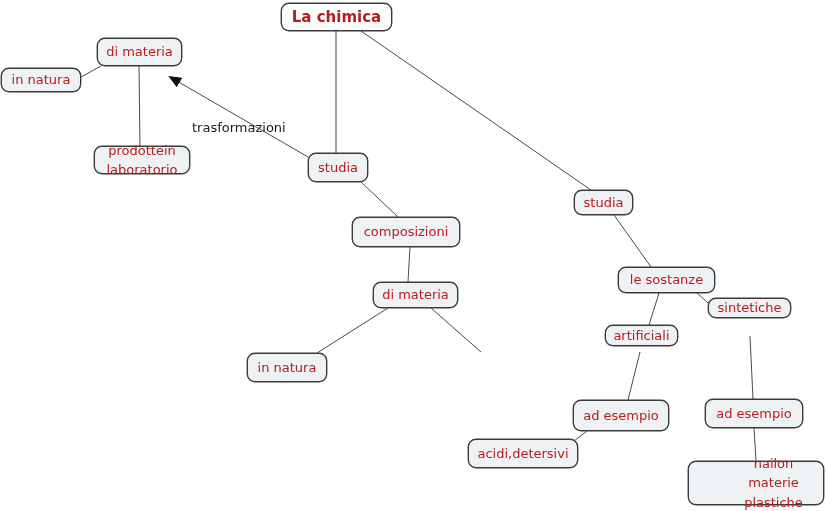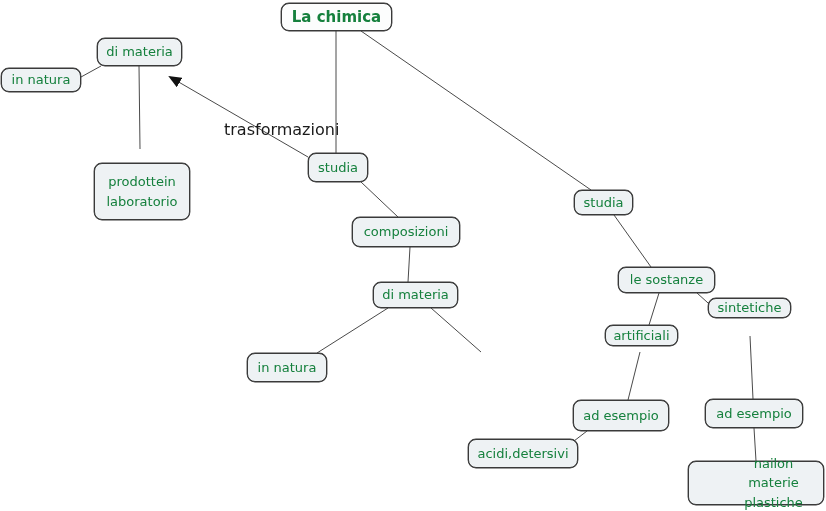--- a/index.html
+++ b/index.html
@@ -23,38 +23,37 @@
   .node {
     position: absolute;
     box-sizing: border-box;
     display: flex;
     align-items: center;
     justify-content: center;
     text-align: center;
     background: #eef2f4;
     border: 1px solid #3a3a3a;
     border-radius: 8px;
-    color: #15803d;
+    color: #b91c1c;
     font-size: 13px;
     line-height: 1.5;
     white-space: pre-line;
     box-shadow: 0 0 0 0.4px #3a3a3a;
   }
   .node.root {
     background: #fcfdfd;
     font-weight: bold;
     font-size: 15px;
   }
   .edge-label {
     position: absolute;
     color: #1a1a1a;
-    font-size: 16px;
+    font-size: 13px;
     white-space: nowrap;
     background: transparent;
-    margin-left: 32px;
   }
 </style>
 </head>
 <body>
 
 <div id="canvas">
 
   <svg id="edges" width="826" height="511" viewBox="0 0 826 511" xmlns="http://www.w3.org/2000/svg">
     <defs>
       <marker id="arrowhead" markerWidth="13" markerHeight="11" refX="11" refY="5.5" orient="auto">
@@ -80,21 +79,21 @@
       <line x1="754" y1="428" x2="756" y2="461"></line>
     </g>
   </svg>
 
   <div class="node root" style="left:281px; top:3px; width:111px; height:28px;">La chimica</div>
 
   <div class="node" style="left:97px; top:38px; width:85px; height:28px;">di materia</div>
 
   <div class="node" style="left:1px; top:68px; width:80px; height:24px;">in natura</div>
 
-  <div class="node" style="left:94px; top:163px; width:96px; height:57px;">prodottein
+  <div class="node" style="left:94px; top:146px; width:96px; height:28px;">prodottein
 laboratorio</div>
 
   <div class="edge-label" style="left:192px; top:120px;">trasformazioni</div>
 
   <div class="node" style="left:308px; top:153px; width:60px; height:29px;">studia</div>
 
   <div class="node" style="left:352px; top:217px; width:108px; height:30px;">composizioni</div>
 
   <div class="node" style="left:373px; top:282px; width:85px; height:26px;">di materia</div>
 

